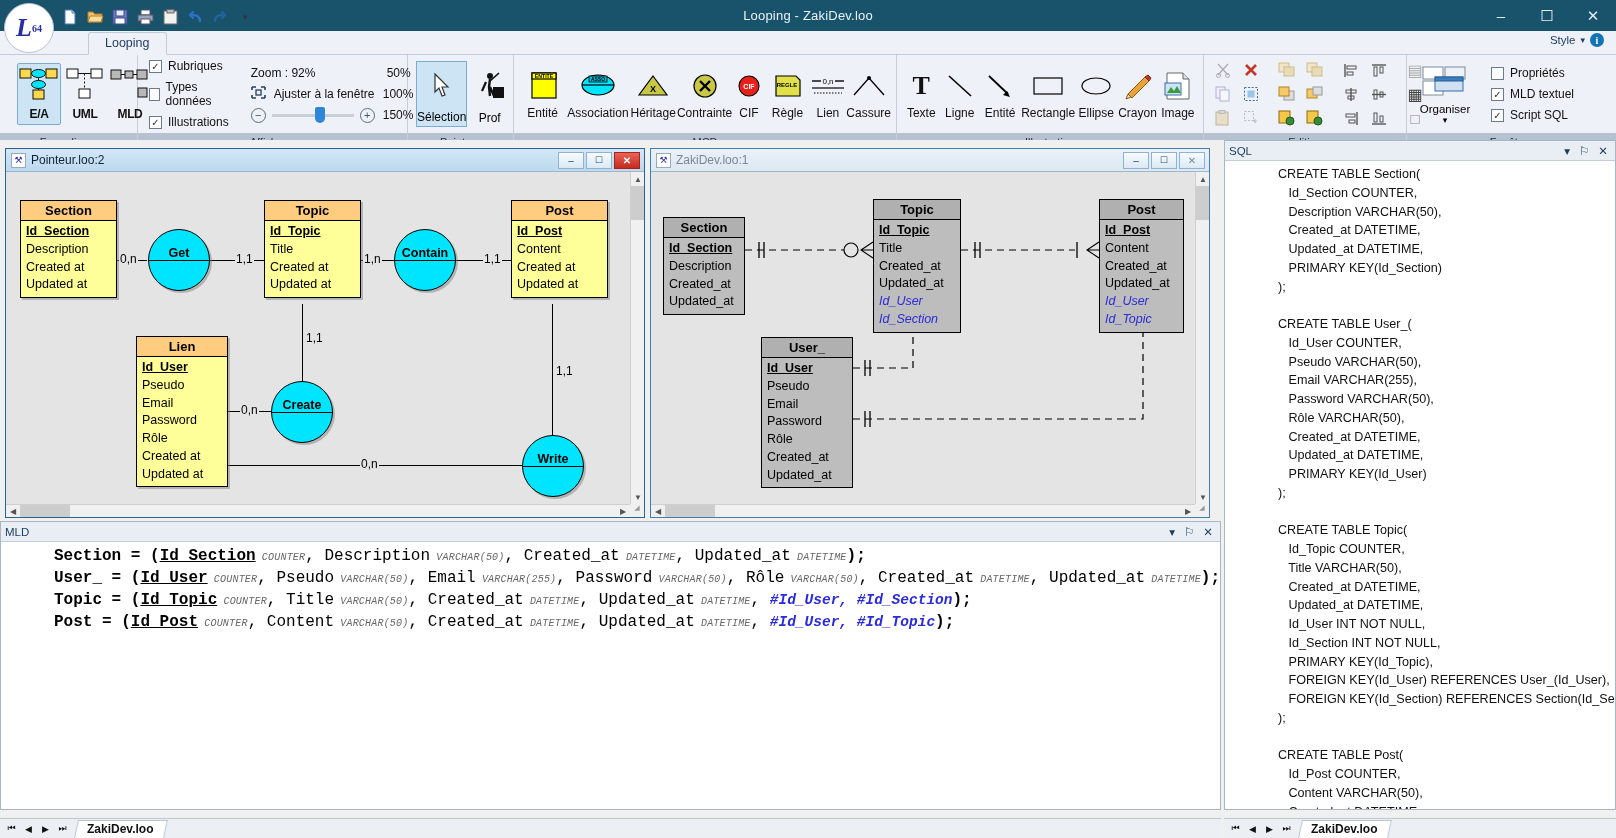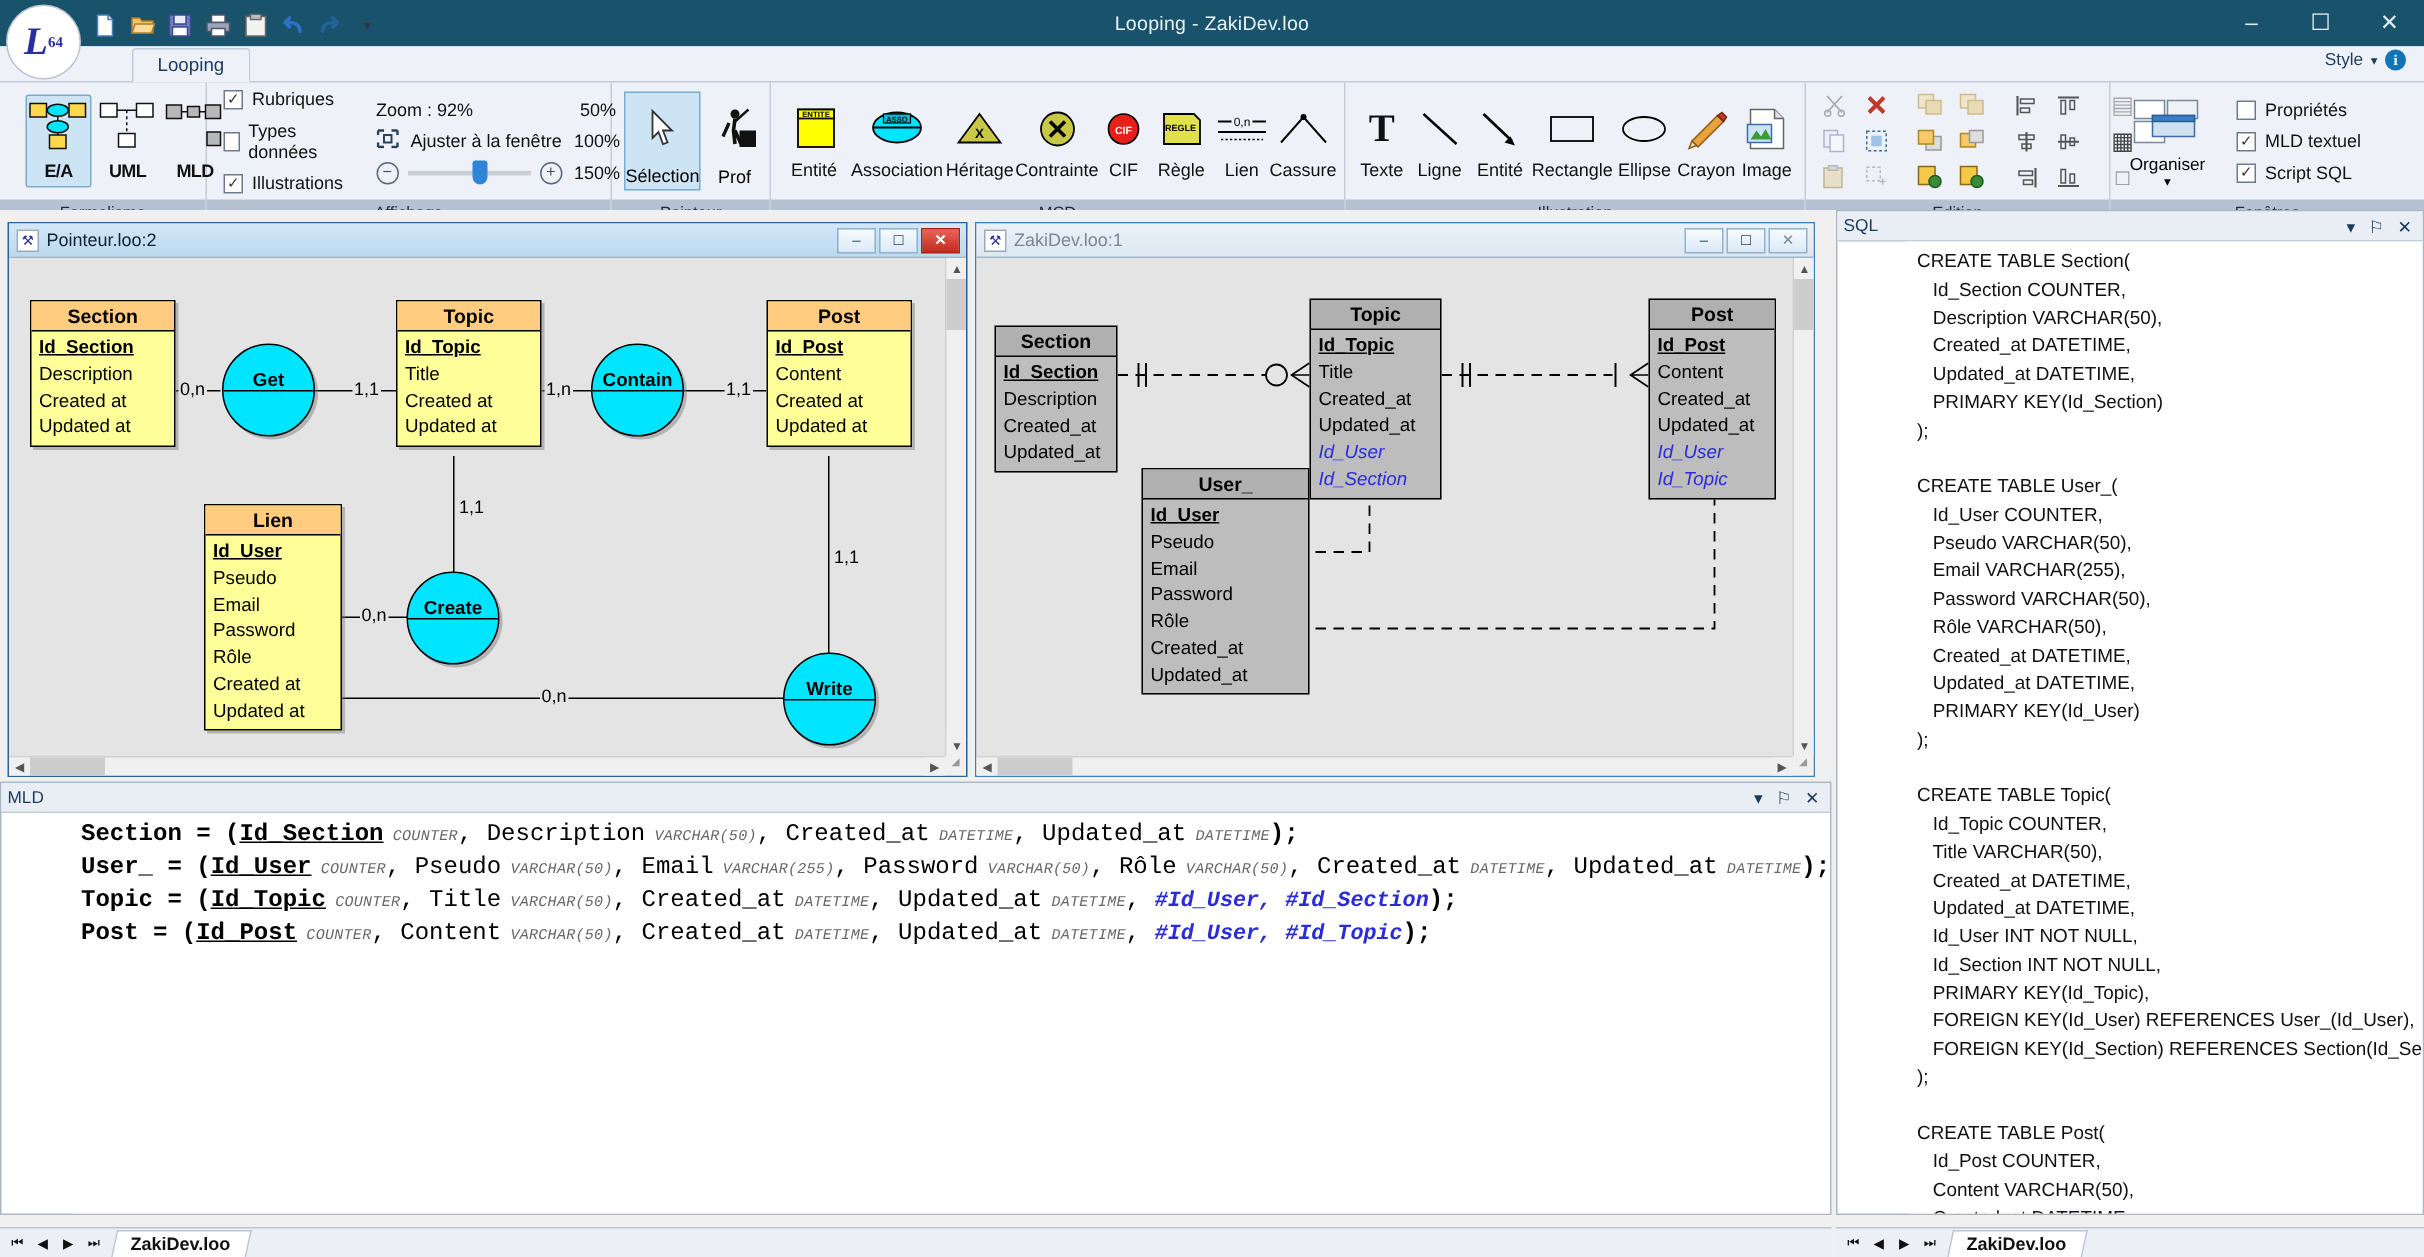--- a/index.html
+++ b/index.html
@@ -895,21 +895,21 @@
         <div class="attrs">
           <div class="pk">Id_Post</div>
           <div>Content</div>
           <div>Created_at</div>
           <div>Updated_at</div>
           <div class="fk">Id_User</div>
           <div class="fk">Id_Topic</div>
         </div>
       </div>
 
-      <div class="rel" style="left:110px;top:140px;width:112px">
+      <div class="rel" style="left:110px;top:165px;width:92px">
         <div class="hd">User_</div>
         <div class="attrs">
           <div class="pk">Id_User</div>
           <div>Pseudo</div>
           <div>Email</div>
           <div>Password</div>
           <div>Rôle</div>
           <div>Created_at</div>
           <div>Updated_at</div>
         </div>

